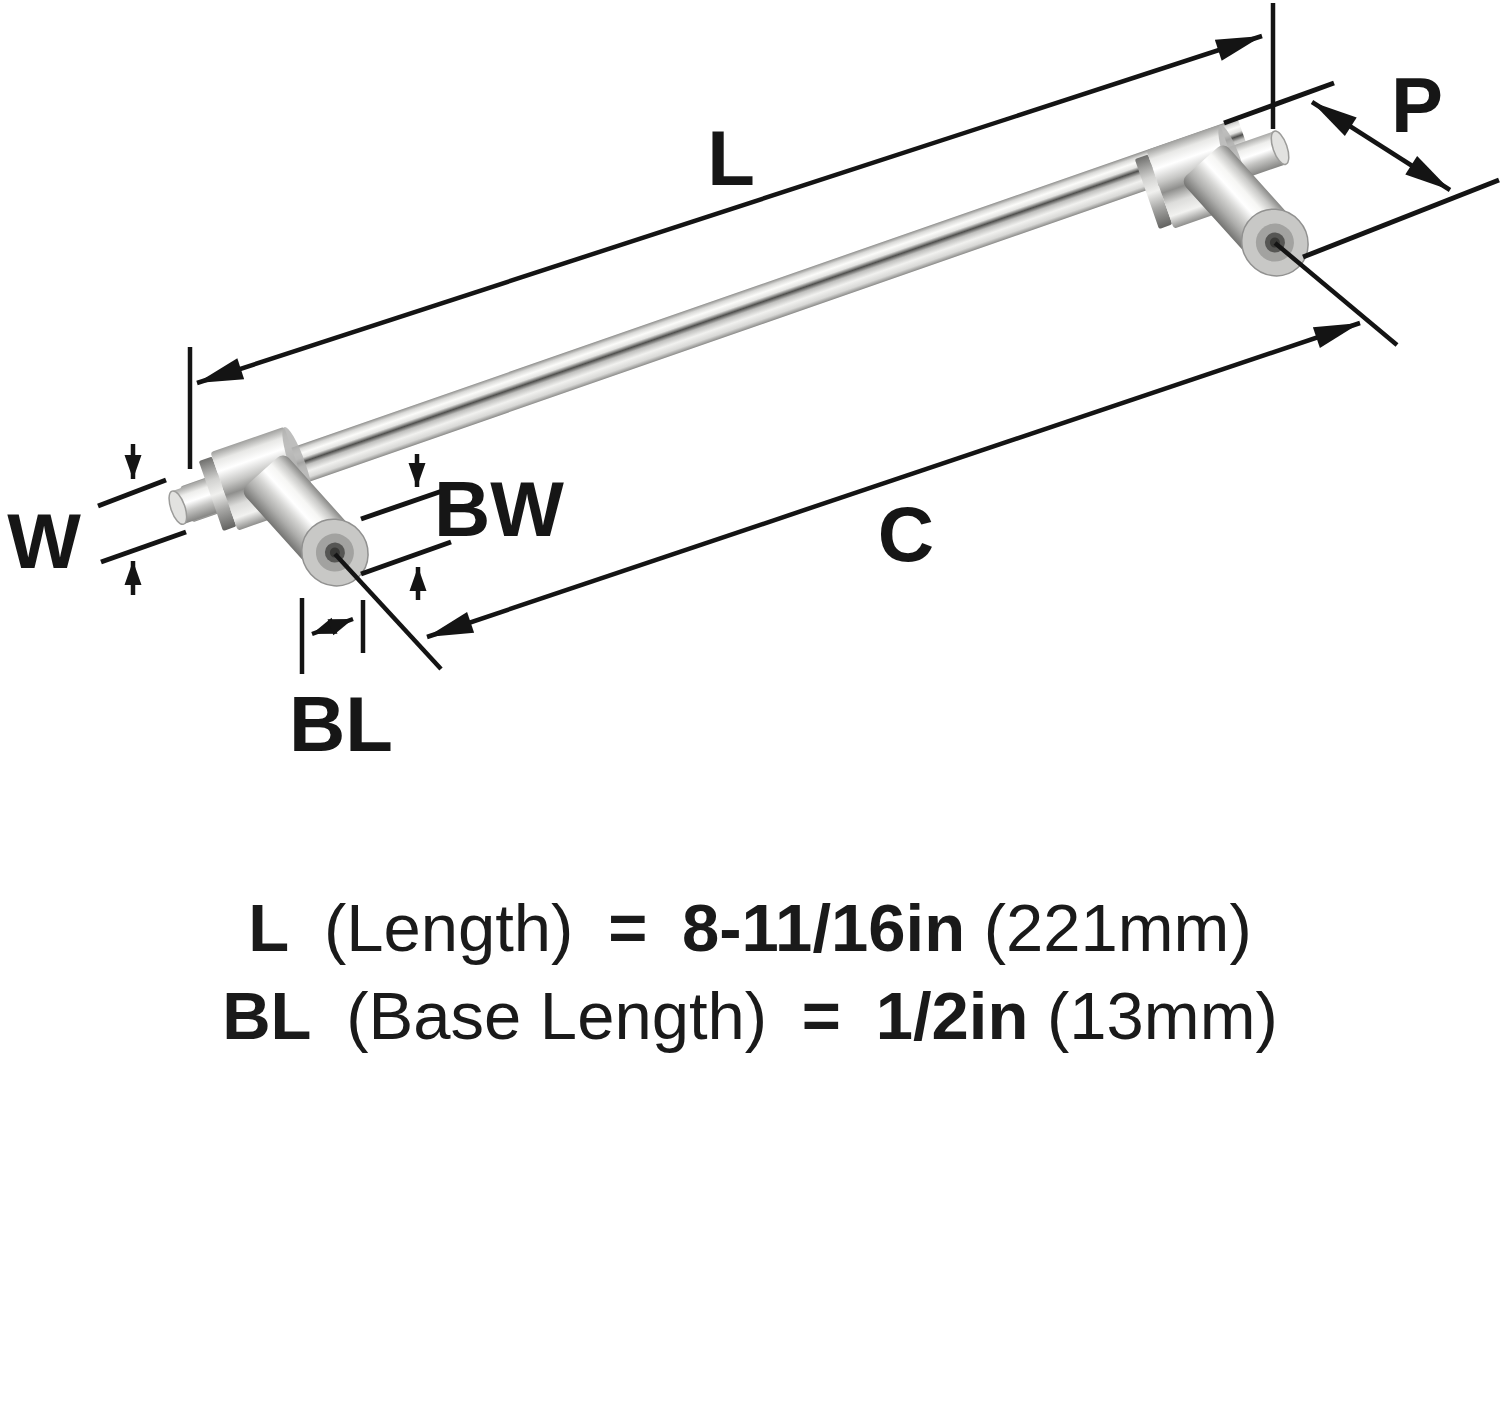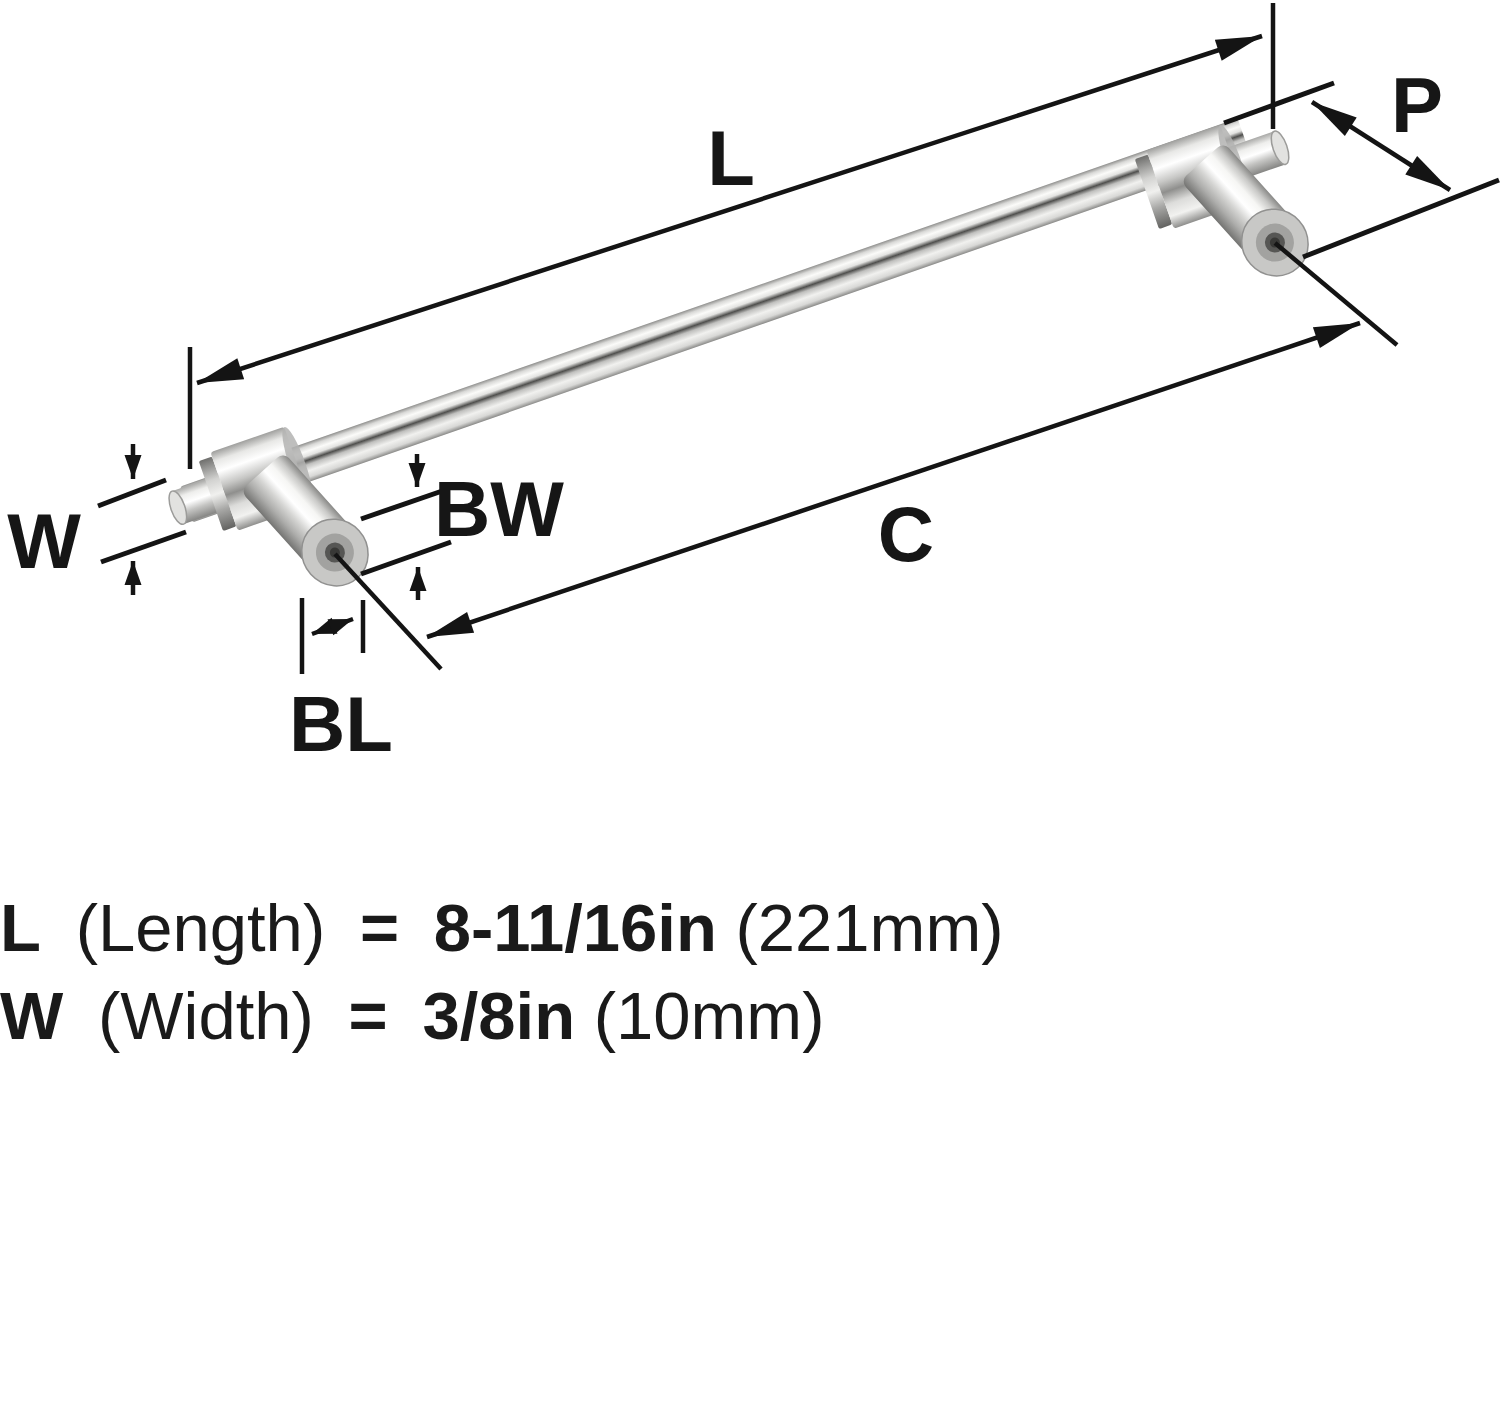--- a/index.html
+++ b/index.html
@@ -19,21 +19,21 @@
     fill: #161616;
   }
   .legend {
     position: absolute;
     top: 884px;
     left: 0;
     width: 1500px;
     color: #1a1a1a;
   }
   .legend-row {
-    text-align: left;
+    text-align: center;
     font-size: 67px;
     line-height: 88px;
     white-space: nowrap;
     letter-spacing: 0;
   }
   .legend-row span { margin-left: 0.24em; }
   .legend-row span:first-child { margin-left: 0; }
   .legend-row span.metric { margin-left: 0; }
   .b  { font-weight: 700; }
   .lt { font-weight: 400; }
@@ -180,26 +180,26 @@
   <div class="legend">
 
     <div class="legend-row">
       <span class="b">L</span>
       <span class="lt">(Length)</span>
       <span class="b">=</span>
       <span class="b">8-11/16in</span>
       <span class="lt metric">(221mm)</span>
     </div>
 
+
+
+
     <div class="legend-row">
-      <span class="b">W</span>
-      <span class="lt">(Width)</span>
+      <span class="b">BL</span>
+      <span class="lt">(Base Length)</span>
       <span class="b">=</span>
-      <span class="b">3/8in</span>
-      <span class="lt metric">(10mm)</span>
+      <span class="b">1/2in</span>
+      <span class="lt metric">(13mm)</span>
     </div>
-
-
-
 
 
   </div>
 </div>
 
 </body></html>

